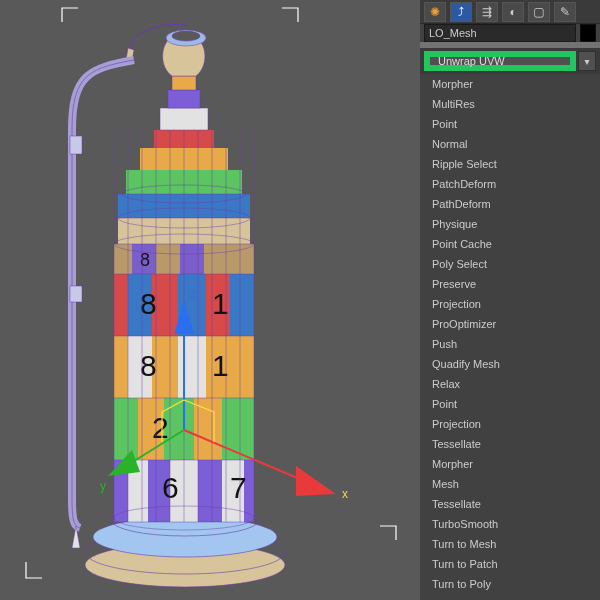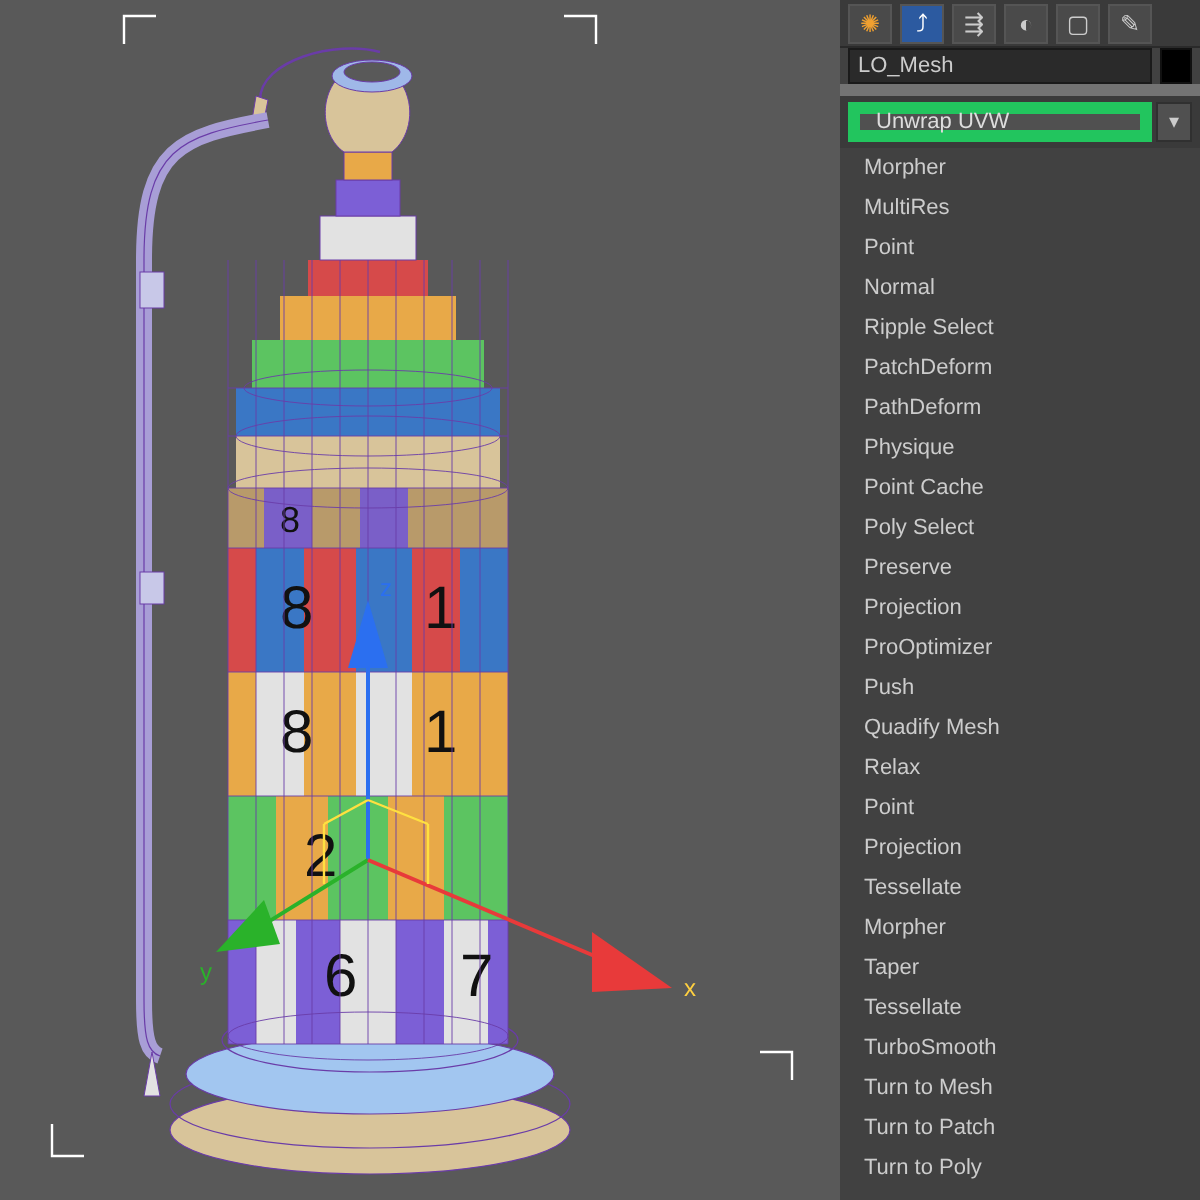--- a/index.html
+++ b/index.html
@@ -276,20 +276,20 @@
       <div class="modifier-item">Preserve</div>
       <div class="modifier-item">Projection</div>
       <div class="modifier-item">ProOptimizer</div>
       <div class="modifier-item">Push</div>
       <div class="modifier-item">Quadify Mesh</div>
       <div class="modifier-item">Relax</div>
       <div class="modifier-item">Point</div>
       <div class="modifier-item">Projection</div>
       <div class="modifier-item">Tessellate</div>
       <div class="modifier-item">Morpher</div>
-      <div class="modifier-item">Taper</div>
+      <div class="modifier-item">Mesh</div>
       <div class="modifier-item">Tessellate</div>
       <div class="modifier-item">TurboSmooth</div>
       <div class="modifier-item">Turn to Mesh</div>
       <div class="modifier-item">Turn to Patch</div>
       <div class="modifier-item">Turn to Poly</div>
     </div>
 </div>
 
 </body></html>

